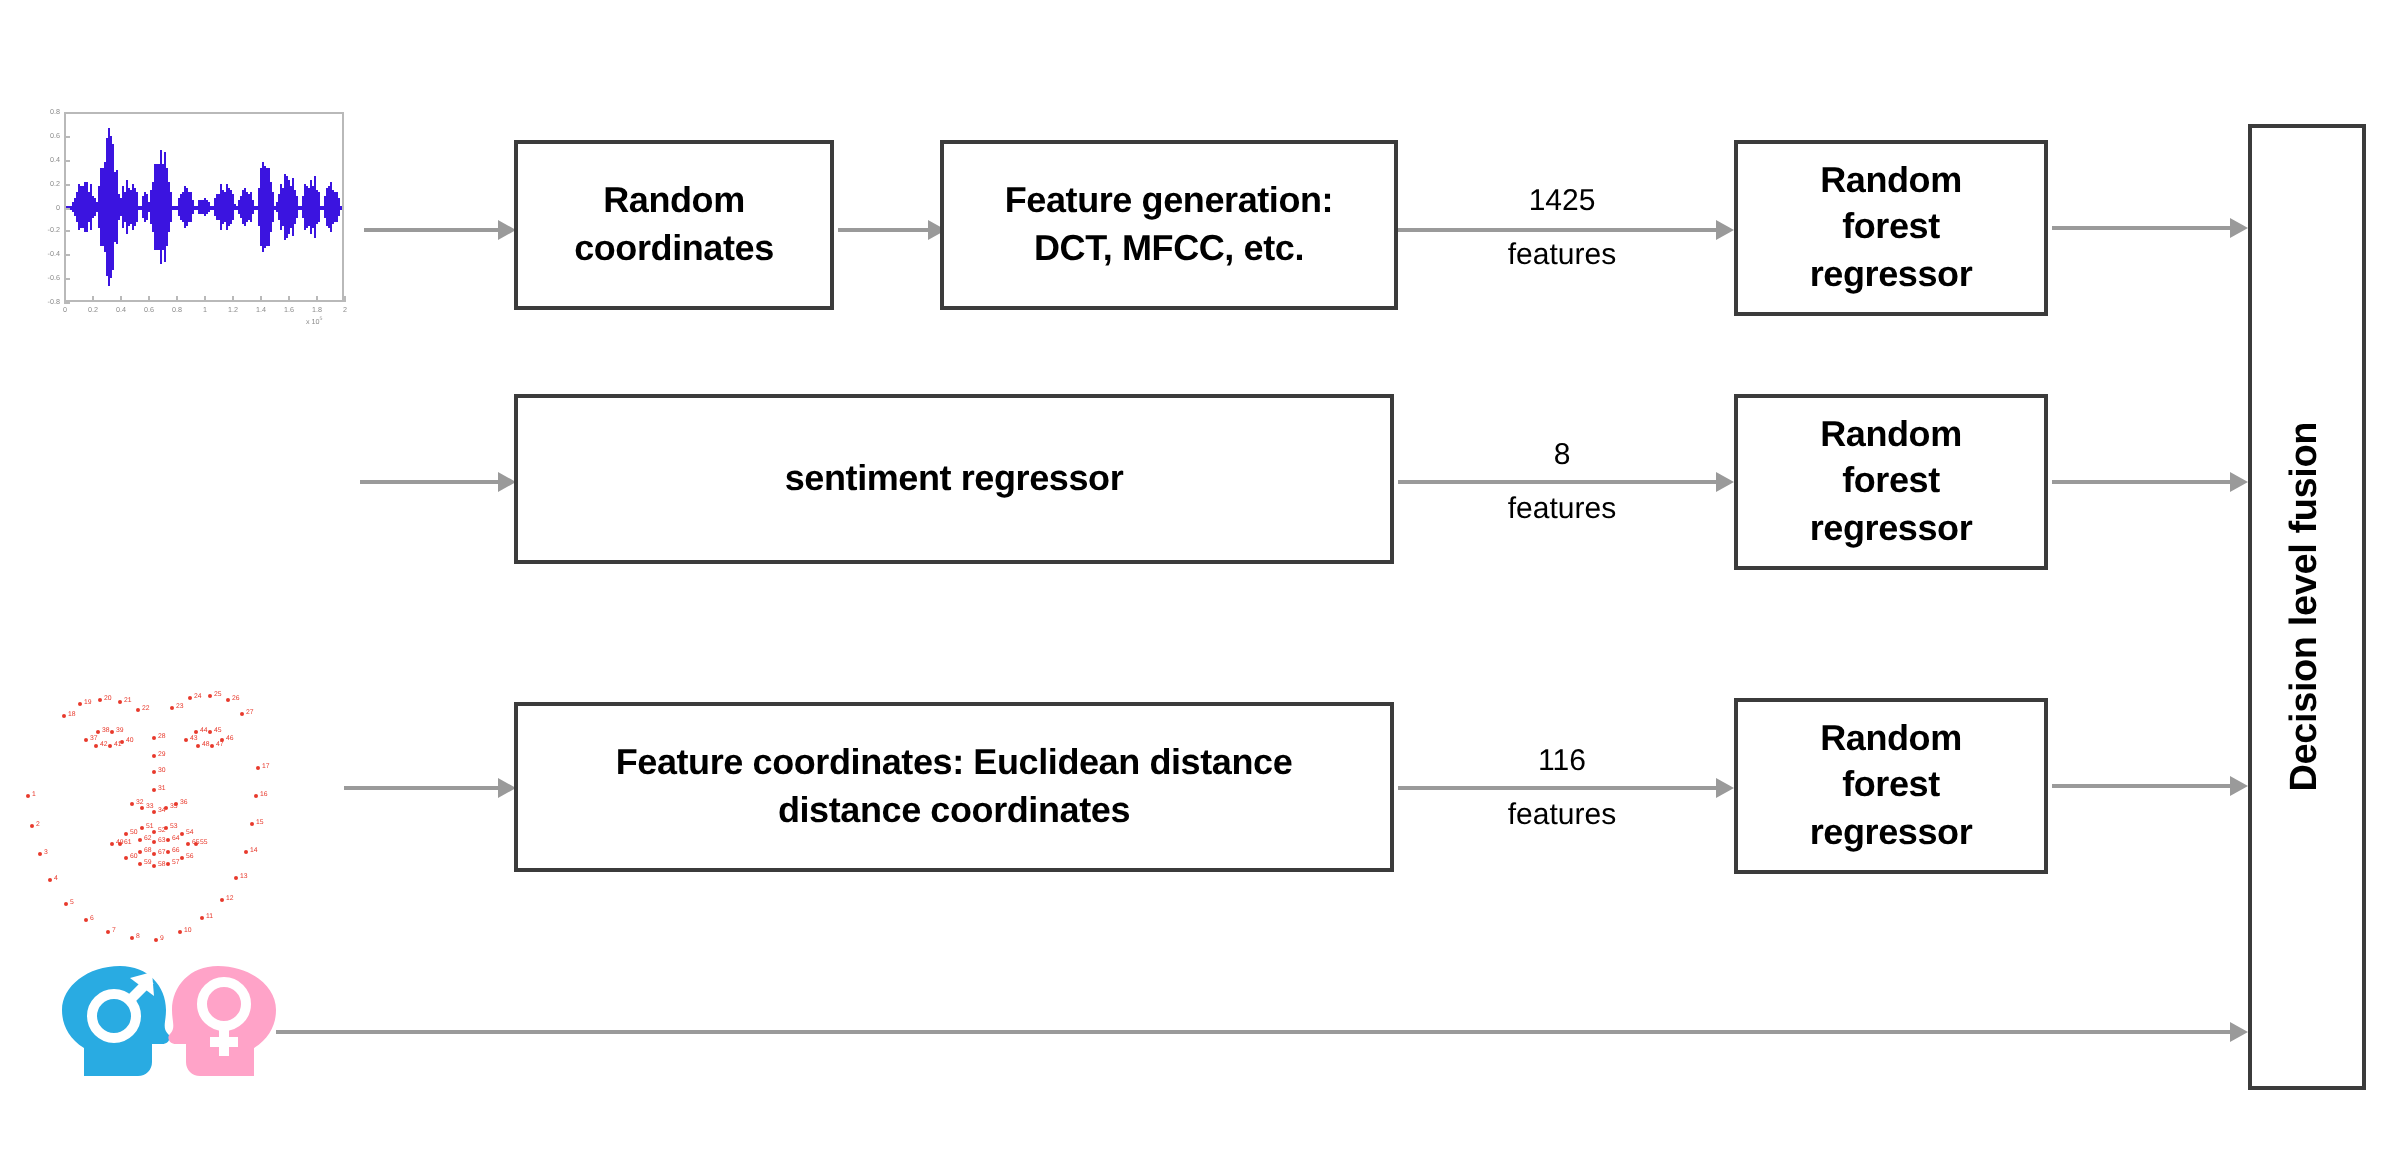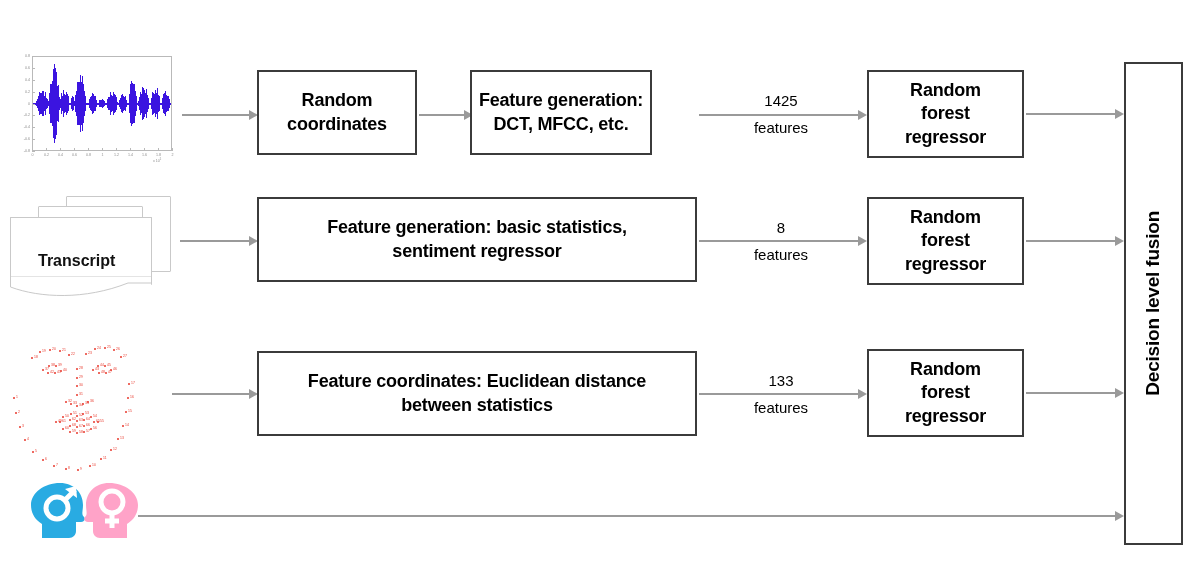--- a/index.html
+++ b/index.html
@@ -307,21 +307,21 @@
   <div class="box" style="left:257px;top:70px;width:160px;height:85px;font-size:18px;">
     <div>
       <span>Random</span>
       <span>coordinates</span>
     </div>
   </div>
 
   <div class="arrow-line" style="left:419px;top:114px;width:48px;"></div>
   <div class="arrow-head" style="left:464px;top:110px;"></div>
 
-  <div class="box" style="left:470px;top:70px;width:182px;height:85px;font-size:18px;">
+  <div class="box" style="left:470px;top:70px;width:229px;height:85px;font-size:18px;">
     <div>
       <span>Feature generation:</span>
       <span>DCT, MFCC, etc.</span>
     </div>
   </div>
 
   <div class="arrow-line" style="left:699px;top:114px;width:162px;"></div>
   <div class="arrow-head" style="left:858px;top:110px;"></div>
 
   <div class="edge-label" style="left:735px;top:90px;width:92px;">
@@ -333,36 +333,26 @@
     <div>
       <span>Random</span>
       <span>forest</span>
       <span>regressor</span>
     </div>
   </div>
 
   <div class="arrow-line" style="left:1026px;top:113px;width:96px;"></div>
   <div class="arrow-head" style="left:1115px;top:109px;"></div>
 
-  <div style="position:absolute;left:10px;top:196px;width:165px;height:95px;">
-    <div class="doc" style="left:56px;top:0px;width:105px;height:76px;"></div>
-    <div class="doc" style="left:28px;top:10px;width:105px;height:76px;"></div>
-    <div class="doc" style="left:0px;top:21px;width:142px;height:68px;border-bottom:none;"></div>
-    <svg width="165" height="40" style="position:absolute;left:0px;top:80px;">
-      <path d="M0.5,11 C30,22 75,24 118,7 L141.5,7 L141.5,0 L0.5,0 Z" fill="#ffffff" stroke="#c9c9c9" stroke-width="1"></path>
-    </svg>
-    <div class="doc-label" style="left:28px;top:56px;">Transcript</div>
-  </div>
 
   <div class="arrow-line" style="left:180px;top:240px;width:72px;"></div>
   <div class="arrow-head" style="left:249px;top:236px;"></div>
 
   <div class="box" style="left:257px;top:197px;width:440px;height:85px;font-size:18px;">
     <div>
-      <span>Feature generation: basic statistics,</span>
       <span>sentiment regressor</span>
     </div>
   </div>
 
   <div class="arrow-line" style="left:699px;top:240px;width:162px;"></div>
   <div class="arrow-head" style="left:858px;top:236px;"></div>
 
   <div class="edge-label" style="left:735px;top:217px;width:92px;">
     <div>8</div>
     <div style="margin-top:5px;">features</div>
@@ -517,29 +507,29 @@
       <div class="lmk" style="left: 64px; top: 90px;"></div>
       <div class="lnum" style="left: 67px; top: 88px;">68</div>
     </div>
 
   <div class="arrow-line" style="left:172px;top:393px;width:80px;"></div>
   <div class="arrow-head" style="left:249px;top:389px;"></div>
 
   <div class="box" style="left:257px;top:351px;width:440px;height:85px;font-size:18px;">
     <div>
       <span>Feature coordinates: Euclidean distance</span>
-      <span>between statistics</span>
+      <span>distance coordinates</span>
     </div>
   </div>
 
   <div class="arrow-line" style="left:699px;top:393px;width:162px;"></div>
   <div class="arrow-head" style="left:858px;top:389px;"></div>
 
   <div class="edge-label" style="left:735px;top:370px;width:92px;">
-    <div>133</div>
+    <div>116</div>
     <div style="margin-top:5px;">features</div>
   </div>
 
   <div class="box" style="left:867px;top:349px;width:157px;height:88px;font-size:18px;">
     <div>
       <span>Random</span>
       <span>forest</span>
       <span>regressor</span>
     </div>
   </div>

